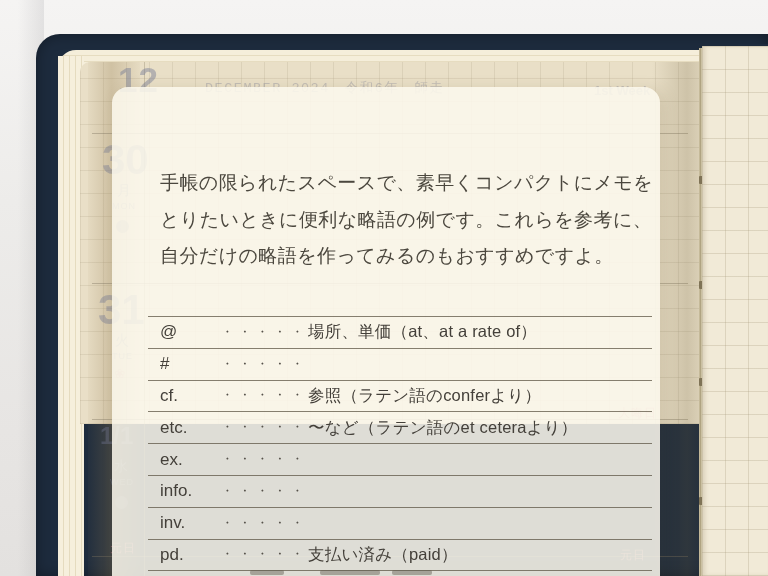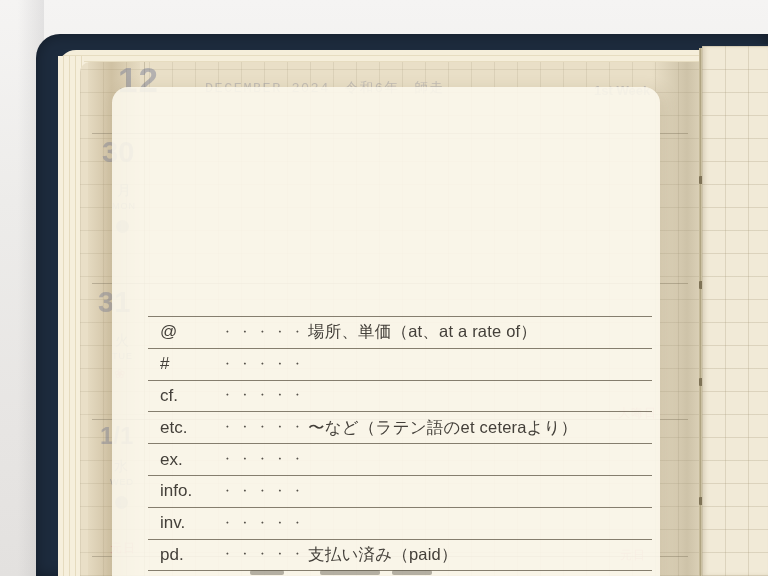--- a/index.html
+++ b/index.html
@@ -18,39 +18,39 @@
   #cover-notch{right:0;top:44px;width:30px;height:14px;background:#1d2b3d;border-bottom-left-radius:8px;}
 
   
   #page-edge-top{left:58px;top:50px;width:646px;height:26px;background:#f3ecd8;
     border-top-left-radius:18px;
     background-image:repeating-linear-gradient(180deg,#f5eeda 0 5px,#e6dcc0 5px 6px);}
   #page-edge-left{left:58px;top:56px;width:26px;height:520px;
     background-image:repeating-linear-gradient(90deg,#f6efdc 0 5px,#e5dbbf 5px 6px);}
 
   
-  #left-page{left:80px;top:62px;width:622px;height:514px;background:#e9dfc7;border-top-left-radius:10px;}
+  #left-page{left:80px;top:62px;width:622px;height:362px;background:#e9dfc7;border-top-left-radius:10px;}
   #left-grid{inset:0;border-top-left-radius:10px;
     background-image:
       repeating-linear-gradient(0deg,rgba(150,136,106,0.16) 0 1px,transparent 1px 23px),
       repeating-linear-gradient(90deg,rgba(150,136,106,0.16) 0 1px,transparent 1px 23px);}
   #left-curve-shade{left:8px;top:0;width:52px;height:514px;
     background:linear-gradient(90deg,rgba(148,124,80,0.05),rgba(148,124,80,0.30) 45%,rgba(148,124,80,0.04));}
   #gutter-shade{right:0;top:0;width:50px;height:514px;
     background:linear-gradient(90deg,rgba(110,95,60,0) 0%,rgba(110,95,60,0.22) 70%,rgba(110,95,60,0.10) 100%);}
   .vmargin-line{left:64px;top:0;width:1px;height:514px;background:rgba(140,128,104,0.35);}
   .divider{left:12px;width:596px;height:1px;background:rgba(125,115,95,0.40);}
 
   
   .print{color:rgba(116,121,148,0.45);}
   .print-red{color:rgba(205,125,135,0.48);}
   #bg-month{left:38px;top:-2px;font-size:35px;font-weight:700;letter-spacing:1px;}
   #bg-header{left:125px;top:17px;font-size:13.5px;letter-spacing:1.5px;color:rgba(120,122,148,0.34);font-family:Liberation Mono, monospace;}
   #bg-week{left:514px;top:21px;font-size:13px;color:rgba(120,122,148,0.34);font-weight:bold;}
-  .day-num{font-size:29px;font-weight:700;color:rgba(112,118,146,0.40);}
+  .day-num{font-size:42px;font-weight:700;color:rgba(112,118,146,0.40);}
   .dow{font-size:14px;color:rgba(112,118,146,0.42);}
   .dow-en{font-size:9px;letter-spacing:1px;color:rgba(112,118,146,0.42);}
   .moon-dot{width:13px;height:13px;border-radius:50%;background:rgba(108,114,140,0.32);}
   .flower-dot{font-size:13px;color:rgba(200,120,132,0.40);}
   .holiday-side{font-size:12px;letter-spacing:1px;}
 
   
   #seam{left:699px;top:48px;width:3px;height:528px;
     background:linear-gradient(90deg,#cfc4a4,#b0a482,#d8cfb2);}
   .stitch{left:699px;width:4px;height:8px;background:#7f7356;border-radius:1px;}
@@ -130,34 +130,40 @@
   <div class="abs stitch" style="top:281px"></div>
   <div class="abs stitch" style="top:378px"></div>
   <div class="abs stitch" style="top:497px"></div>
 
   <div class="abs" id="right-page">
     <div class="abs" id="right-grid"></div>
   </div>
 
   <div class="abs" id="card">
 
+    <div class="abs" id="card-body">
+      <div>手帳の限られたスペースで、素早くコンパクトにメモを</div>
+      <div>とりたいときに便利な略語の例です。これらを参考に、</div>
+      <div>自分だけの略語を作ってみるのもおすすめですよ。</div>
+    </div>
 
     <div class="abs" id="abbr-table">
       <div class="row">
         <span class="term">@</span>
         <span class="dots">・・・・・</span>
         <span class="meaning">場所、単価（at、at a rate of）</span>
       </div>
       <div class="row">
         <span class="term">#</span>
         <span class="dots">・・・・・</span>
       </div>
       <div class="row">
         <span class="term">cf.</span>
         <span class="dots">・・・・・</span>
+        <span class="meaning">参照（ラテン語のconferより）</span>
       </div>
       <div class="row">
         <span class="term">etc.</span>
         <span class="dots">・・・・・</span>
         <span class="meaning">〜など（ラテン語のet ceteraより）</span>
       </div>
       <div class="row">
         <span class="term">ex.</span>
         <span class="dots">・・・・・</span>
       </div>

